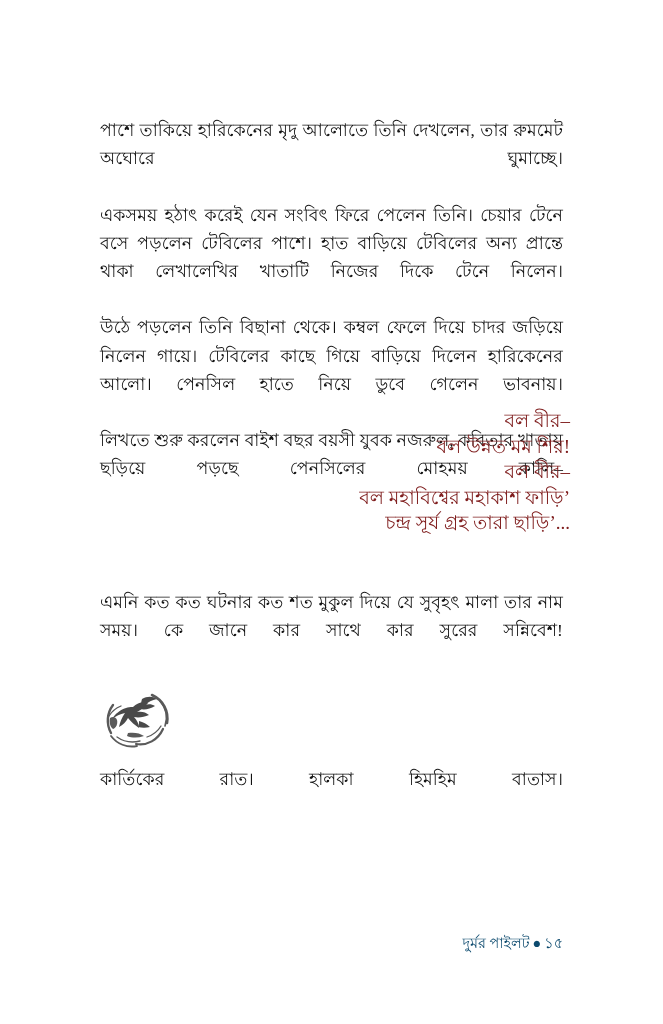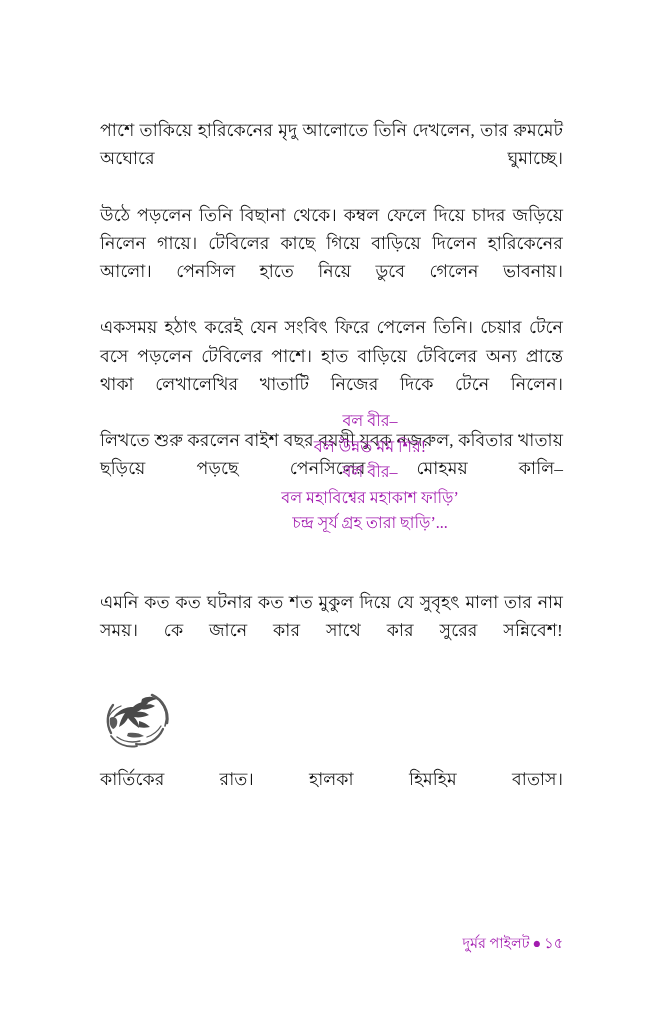--- a/index.html
+++ b/index.html
@@ -56,61 +56,61 @@
   .verse {
     margin: 0;
     padding: 0;
     list-style: none;
     position: absolute;
     left: 170px;
     top: 408px;
     width: 400px;
   }
   .verse li {
-    font-size: 16px;
+    font-size: 19px;
     line-height: 25.6px;
-    text-align: center;
-    color: #a21caf;
+    text-align: right;
+    color: #7f1d1d;
     white-space: nowrap;
   }
 
   .ornament {
     position: absolute;
     left: 103px;
     top: 691px;
     width: 76px;
     height: 62px;
   }
   .ornament svg { display: block; width: 76px; height: 62px; }
 
   .footer {
     position: absolute;
     left: 100px;
     top: 933px;
     width: 463px;
     text-align: right;
     font-size: 14.4px;
     line-height: 20px;
-    color: #a21caf;
+    color: #0c4a6e;
     white-space: nowrap;
   }
   .footer .sep { display: inline-block; padding: 0 3px; }
 
   .vgap-1 { height: 0px; }
 </style>
 </head>
 <body>
 
 <div class="page">
 
   <div class="text-block">
 
     <p class="para">পাশে তাকিয়ে হারিকেনের মৃদু আলোতে তিনি দেখলেন, তার রুমমেট অঘোরে ঘুমাচ্ছে।</p>
+    <p class="para">একসময় হঠাৎ করেই যেন সংবিৎ ফিরে পেলেন তিনি। চেয়ার টেনে বসে পড়লেন টেবিলের পাশে। হাত বাড়িয়ে টেবিলের অন্য প্রান্তে থাকা লেখালেখির খাতাটি নিজের দিকে টেনে নিলেন।</p>
     <p class="para">উঠে পড়লেন তিনি বিছানা থেকে। কম্বল ফেলে দিয়ে চাদর জড়িয়ে নিলেন গায়ে। টেবিলের কাছে গিয়ে বাড়িয়ে দিলেন হারিকেনের আলো। পেনসিল হাতে নিয়ে ডুবে গেলেন ভাবনায়।</p>
-    <p class="para">একসময় হঠাৎ করেই যেন সংবিৎ ফিরে পেলেন তিনি। চেয়ার টেনে বসে পড়লেন টেবিলের পাশে। হাত বাড়িয়ে টেবিলের অন্য প্রান্তে থাকা লেখালেখির খাতাটি নিজের দিকে টেনে নিলেন।</p>
     <p class="para">লিখতে শুরু করলেন বাইশ বছর বয়সী যুবক নজরুল, কবিতার খাতায় ছড়িয়ে পড়ছে পেনসিলের মোহময় কালি–</p>
 
     <div class="vgap-1"></div>
 
   </div>
 
   <ul class="verse">
     <li>বল বীর–</li>
     <li>বল উন্নত মম শির!</li>
     <li>বল বীর–</li>

